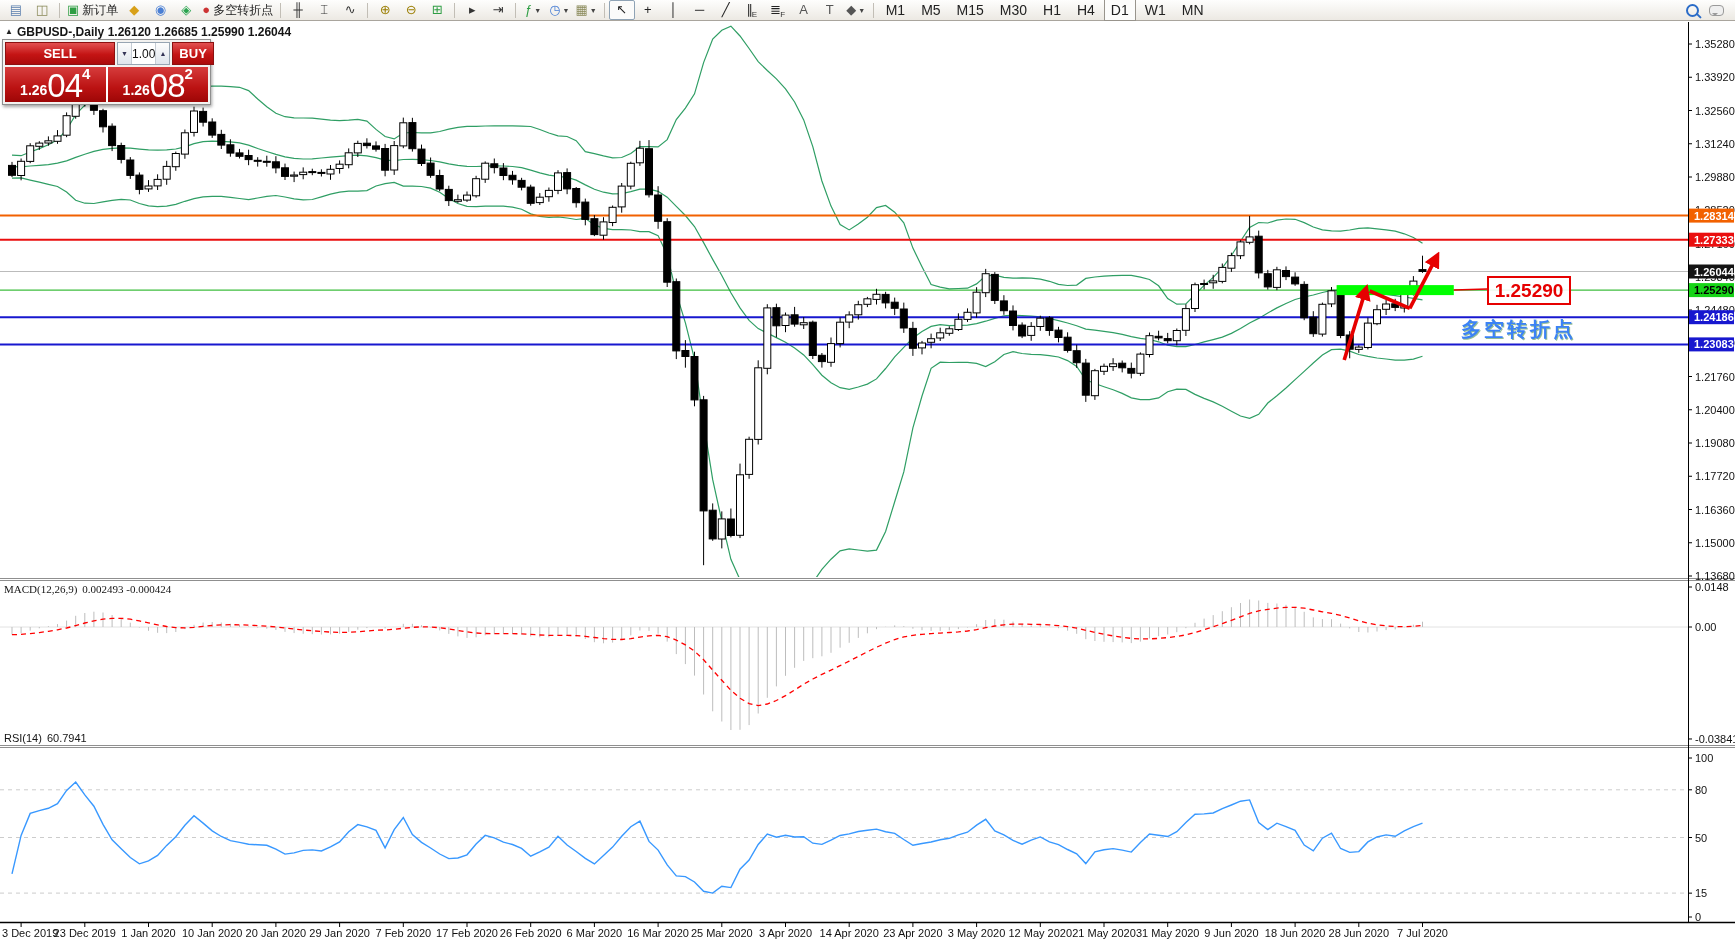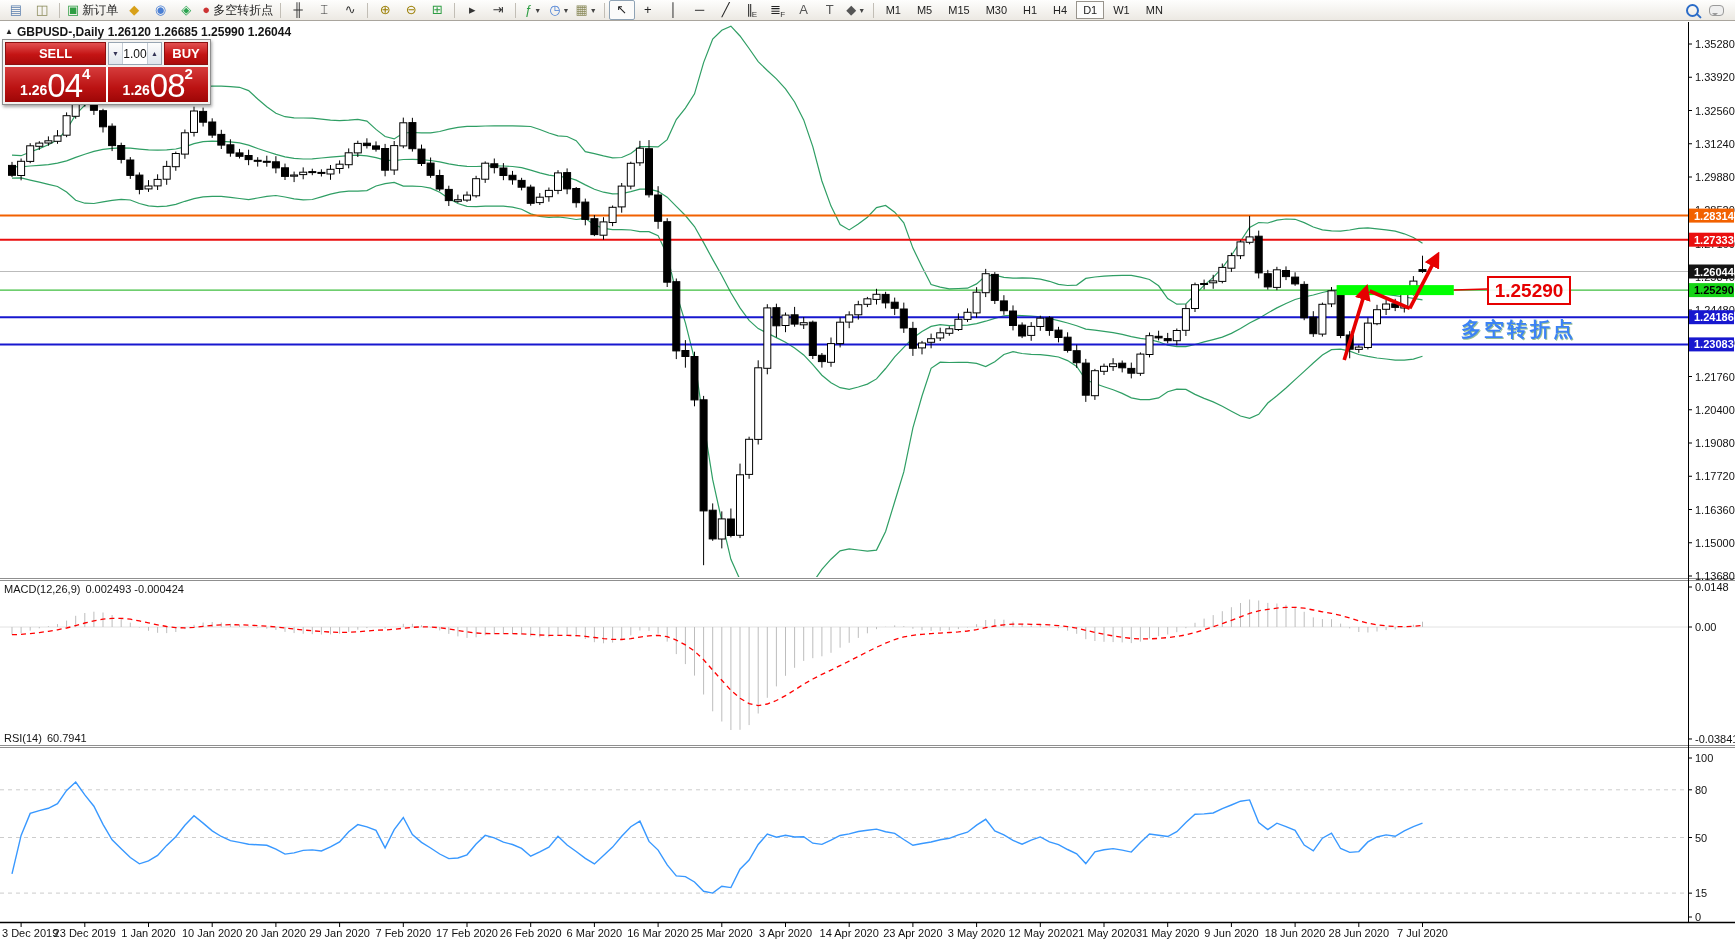--- a/index.html
+++ b/index.html
@@ -11,43 +11,43 @@
            display:flex;align-items:center;padding:0 3px;box-sizing:border-box;}
   .tb-group{display:flex;align-items:center;height:20px;}
   .tb-sep{width:1px;height:15px;background:#c2beb6;margin:0 4px;}
   .tb-btn{height:18px;min-width:20px;display:flex;align-items:center;justify-content:center;
           padding:0 2px;border:1px solid transparent;border-radius:2px;cursor:default;}
   .tb-btn.active{background:#fbfbfa;border-color:#8fa3b5;box-shadow:inset 0 0 2px #fff;}
   .tb-glyph{font-size:13px;line-height:16px;}
   .tb-sub{font-size:8px;color:#333;margin-left:-1px;align-self:flex-end;}
   .tb-label{font-size:12px;color:#1a1a1a;margin-left:3px;white-space:nowrap;}
   .tb-caret{font-size:7px;color:#444;margin-left:2px;}
-  .tf-btn{font-size:11px;color:#222;padding:2px 6px;border:1px solid transparent;margin:0 1px;cursor:default;}
+  .tf-btn{font-size:14px;color:#222;padding:2px 6px;border:1px solid transparent;margin:0 1px;cursor:default;}
   .tf-btn.active{background:#fcfcfb;border-color:#98948c;}
   #tb-right{margin-left:auto;display:flex;align-items:center;gap:10px;padding-right:8px;}
   .icon-search{width:9px;height:9px;border:2px solid #2b6cc8;border-radius:50%;position:relative;display:inline-block;}
   .icon-search::after{content:'';position:absolute;width:6px;height:2px;background:#2b6cc8;
         transform:rotate(45deg);right:-5px;bottom:-2px;border-radius:1px;}
   .icon-chat{width:13px;height:9px;border:1px solid #9a9a9a;border-radius:4px;position:relative;display:inline-block;background:#efefef;}
   .icon-chat::after{content:'';position:absolute;left:2px;bottom:-4px;border:3px solid transparent;border-top-color:#9a9a9a;}
   
   #chart-svg{position:absolute;top:0;left:0;z-index:1;}
   #chart-title{position:absolute;left:5px;top:25px;z-index:10;font-size:12px;font-weight:700;color:#151515;}
   #chart-title .tri{font-size:8px;vertical-align:2px;margin-right:4px;color:#222;}
-  #macd-label{position:absolute;left:4px;top:583px;z-index:10;font-size:11px;color:#151515;}
+  #macd-label{position:absolute;left:4px;top:583px;z-index:10;font-size:11px;color:#151515;font-family:Liberation Serif, serif;}
   #rsi-label{position:absolute;left:4px;top:732px;z-index:10;font-size:11px;color:#151515;}
   #macd-label b,#rsi-label b{font-weight:400;margin-right:5px;}
   
   #oneclick{position:absolute;left:2px;top:39px;width:209px;z-index:20;background:#f3f2f0;
             border:1px solid #8e8e8e;box-shadow:1px 2px 3px rgba(0,0,0,.35);padding:2px;box-sizing:border-box;}
   .oc-top{display:flex;gap:2px;height:23px;margin-bottom:2px;}
   .oc-btn{flex:none;border:1px solid #8c1010;color:#fff;font-weight:700;font-size:13px;
           background:linear-gradient(#e25050,#c41414 55%,#ab0b0b);display:flex;align-items:center;justify-content:center;
           font-family:inherit;}
-  #sell-btn{width:101px;} #buy-btn{width:45px;flex:1;}
+  #sell-btn{width:110px;} #buy-btn{width:45px;flex:1;}
   .oc-vol{width:52px;display:flex;border:1px solid #97a5b3;background:#fff;align-items:stretch;}
   .oc-spin{width:13px;display:flex;align-items:center;justify-content:center;font-size:7px;color:#335;
            background:linear-gradient(#fdfdfd,#dfe5ec);border-right:1px solid #c5ccd4;}
   .oc-spin:last-child{border-right:none;border-left:1px solid #c5ccd4;}
   .oc-volval{flex:1;display:flex;align-items:center;justify-content:center;font-size:12px;color:#111;text-align:right;}
   .oc-prices{display:flex;height:35px;}
   .oc-price{flex:1;background:linear-gradient(#d63c3c,#bb1212 60%,#9d0606);color:#fff;display:flex;
             align-items:flex-end;justify-content:center;padding-bottom:1px;}
   .oc-div{width:2px;background:#fff;}
   .oc-small{font-size:14px;font-weight:700;line-height:22px;}

